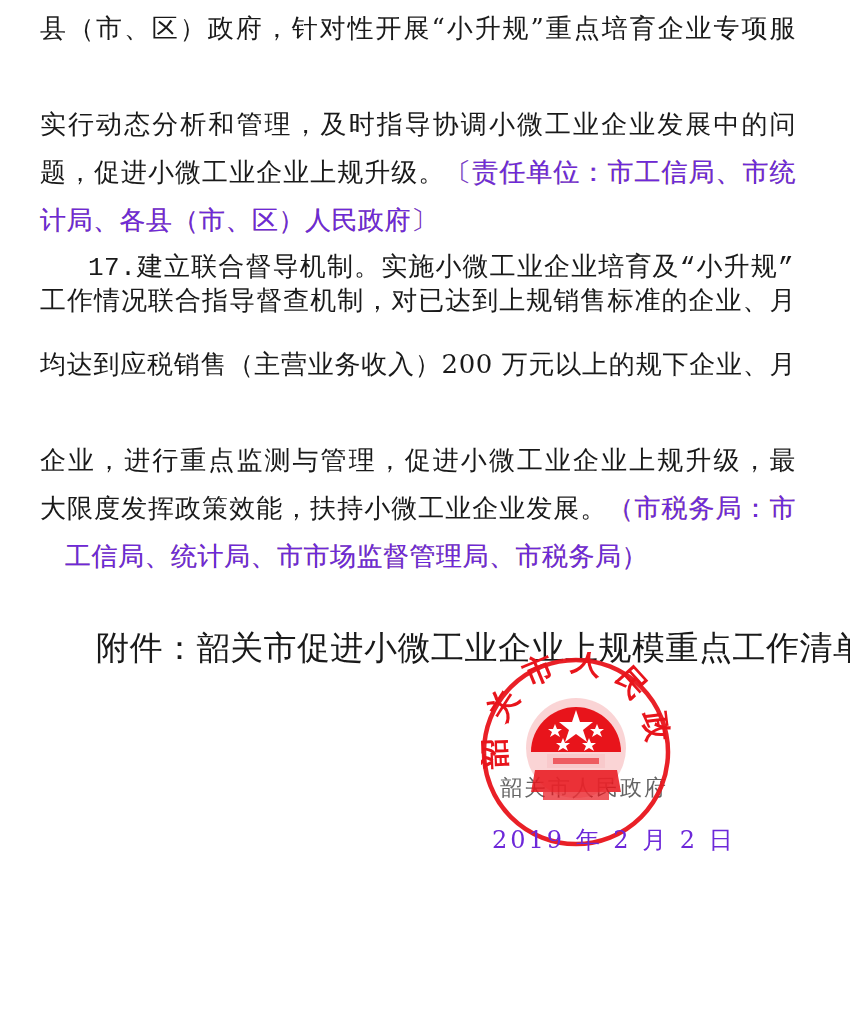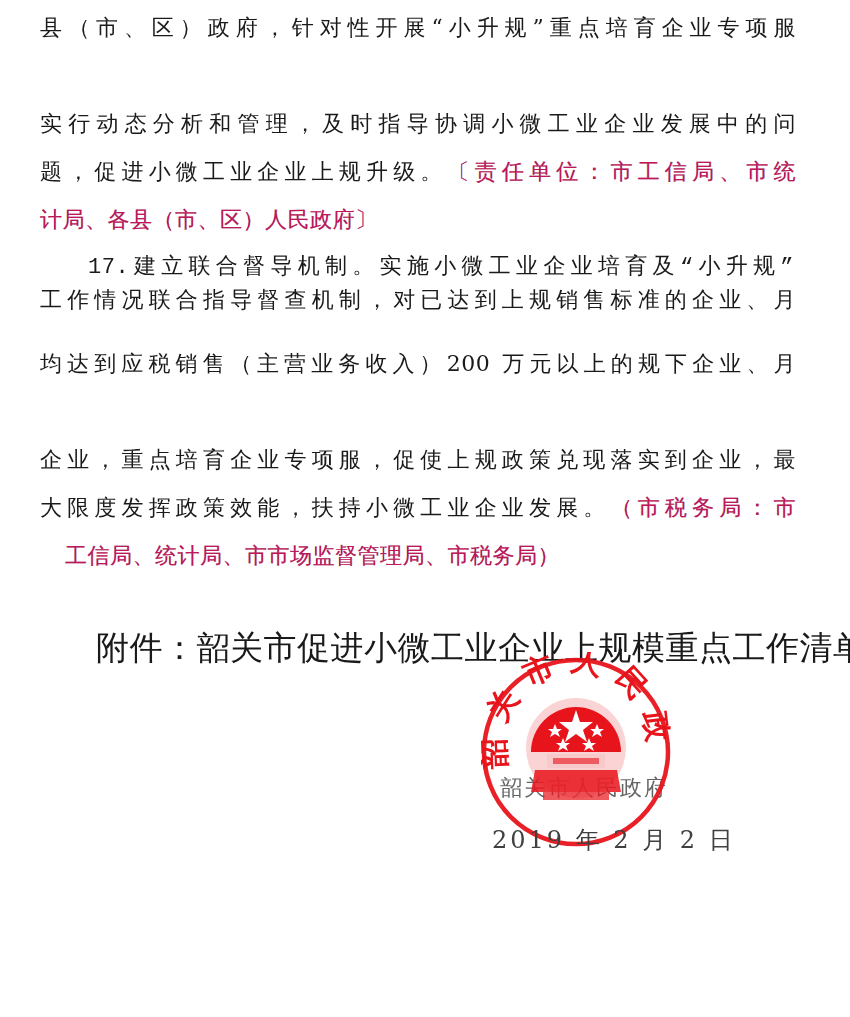--- a/index.html
+++ b/index.html
@@ -20,37 +20,37 @@
       left: 0;
       top: 0;
       width: 850px;
       height: 1017px;
     }
     .line {
       position: absolute;
       left: 40px;
       width: 756px;
       height: 48px;
-      font-size: 22px;
+      font-size: 26px;
       line-height: 48px;
       white-space: nowrap;
       text-align: justify;
       text-align-last: justify;
       letter-spacing: 0.5px;
     }
     .line.last {
       text-align-last: left;
     }
     .line.indent {
       left: 88px;
       width: 706px;
       font-family: Liberation Mono, monospace;
     }
     .resp {
-      color: #be185d;
+      color: #6d28d9;
       font-family: "DejaVu Sans", "Liberation Sans", sans-serif;
       text-shadow: -0.6px 0 0 rgba(255,150,0,0.45), 0.6px 0 0 rgba(40,80,255,0.45);
     }
     .attach {
       position: absolute;
       left: 96px;
       top: 624px;
       height: 48px;
       line-height: 48px;
       font-size: 33px;
@@ -66,21 +66,21 @@
     }
     .sign-date {
       position: absolute;
       left: 492px;
       top: 816px;
       height: 48px;
       line-height: 48px;
       font-size: 24px;
       white-space: nowrap;
       letter-spacing: 3px;
-      color: #404040;
+      color: #6d28d9;
     }
     .sign-org {
       position: absolute;
       left: 500px;
       top: 770px;
       height: 36px;
       line-height: 36px;
       font-size: 22px;
       white-space: nowrap;
       color: #222;
@@ -109,21 +109,21 @@
   <div class="line indent" style="top:244px;">
     <span>17.</span><span>建立联合督导机制。</span><span>实施小微工业企业培育及“小升规”</span>
   </div>
   <div class="line" style="top:276px;">
     <span>工作情况联合指导督查机制，对已达到上规销售标准的企业、月</span>
   </div>
   <div class="line" style="top:340px;">
     <span>均达到应税销售（主营业务收入）200 万元以上的规下企业、月</span>
   </div>
   <div class="line" style="top:436px;">
-    <span>企业，重点培育企业专项服，促使上规政策兑现落实到企业，最</span>
+    <span>企业，进行重点监测与管理，促进小微工业企业上规升级，最</span>
   </div>
   <div class="line" style="top:484px;">
     <span>大限度发挥政策效能，扶持小微工业企业发展。</span><span class="resp">（市税务局：市</span>
   </div>
   <div class="line last" style="top:532px;margin-left:25px;">
     <span class="resp">工信局、统计局、市市场监督管理局、市税务局）</span>
   </div>
 
   <div class="attach">
     <span>附件：</span><span>韶关市促进小微工业企业上规模重点工作清单</span>

